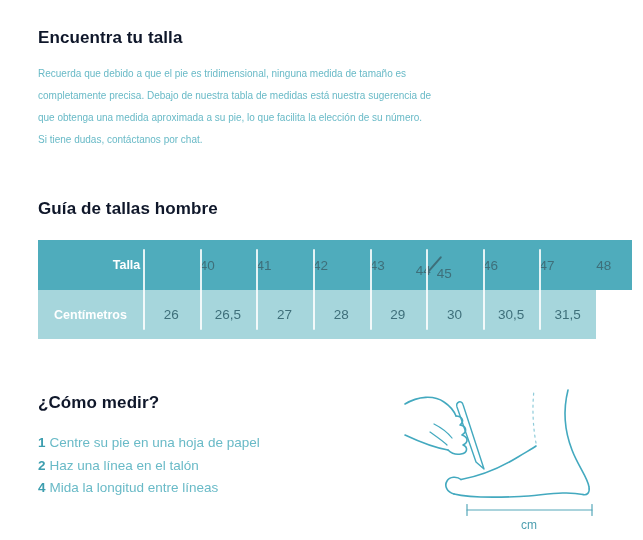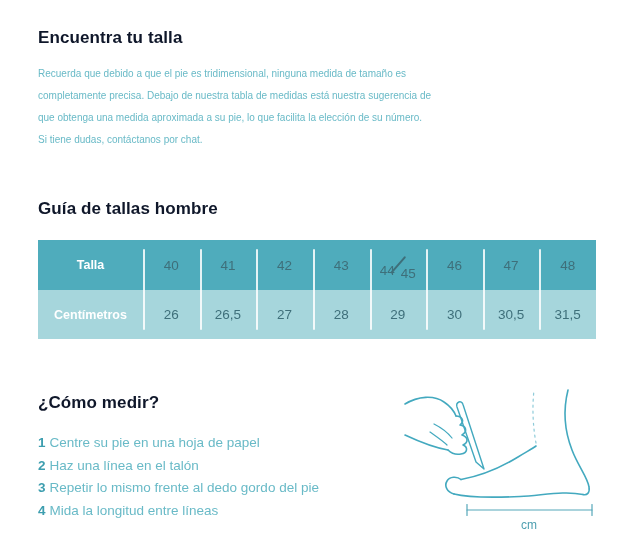--- a/index.html
+++ b/index.html
@@ -15,21 +15,21 @@
   #intro{position:absolute;left:38px;top:28px;width:580px;}
   #intro .heading{margin-bottom:15px;}
   .para-line{
     font-size:10px;line-height:22px;color:#69bac7;white-space:nowrap;
   }
   
   #size-guide{position:absolute;left:38px;top:199px;width:558px;}
   #size-guide .heading{margin-bottom:21px;}
   .size-table{position:relative;width:558px;height:99px;}
   .trow{display:flex;width:100%;}
-  .trow.header{height:50px;background:#4facbc;}
+  .trow.header{height:50px;background:#4facbc;padding-left:36px;}
   .trow.light{height:49px;background:#a6d6dc;text-align:right;}
   .tcell{
     display:flex;align-items:center;justify-content:center;
     font-size:13.5px;color:#3e6f7a;
   }
   .tcell.labelcol{width:105px;flex:none;}
   .tcell.labelcol span{color:#ffffff;font-weight:bold;font-size:12.5px;}
   .tcell.val{flex:1;}
   .divider{
     position:absolute;top:9px;height:81px;width:2px;
@@ -116,23 +116,20 @@
 <div id="how-to">
   <h2 class="heading">¿Cómo medir?</h2>
   <div>
     <div class="step">
       <span class="num">1</span><span>Centre su pie en una hoja de papel</span>
     </div>
     <div class="step">
       <span class="num">2</span><span>Haz una línea en el talón</span>
     </div>
     <div class="step">
-      <span class="num">3</span><span>Repetir lo mismo frente al dedo gordo del pie</span>
-    </div>
-    <div class="step">
       <span class="num">4</span><span>Mida la longitud entre líneas</span>
     </div>
   </div>
 </div>
 
 <div id="illustration">
   <svg width="212" height="154" viewBox="0 0 212 154">
     <g fill="none" stroke="#43a9bf" stroke-width="1.6" stroke-linecap="round" stroke-linejoin="round">
 
       <path d="M 166,8 C 161,28 163,50 170,68 C 176,84 186,96 187,105 C 188,111 185,113.5 181,112.5"></path>

